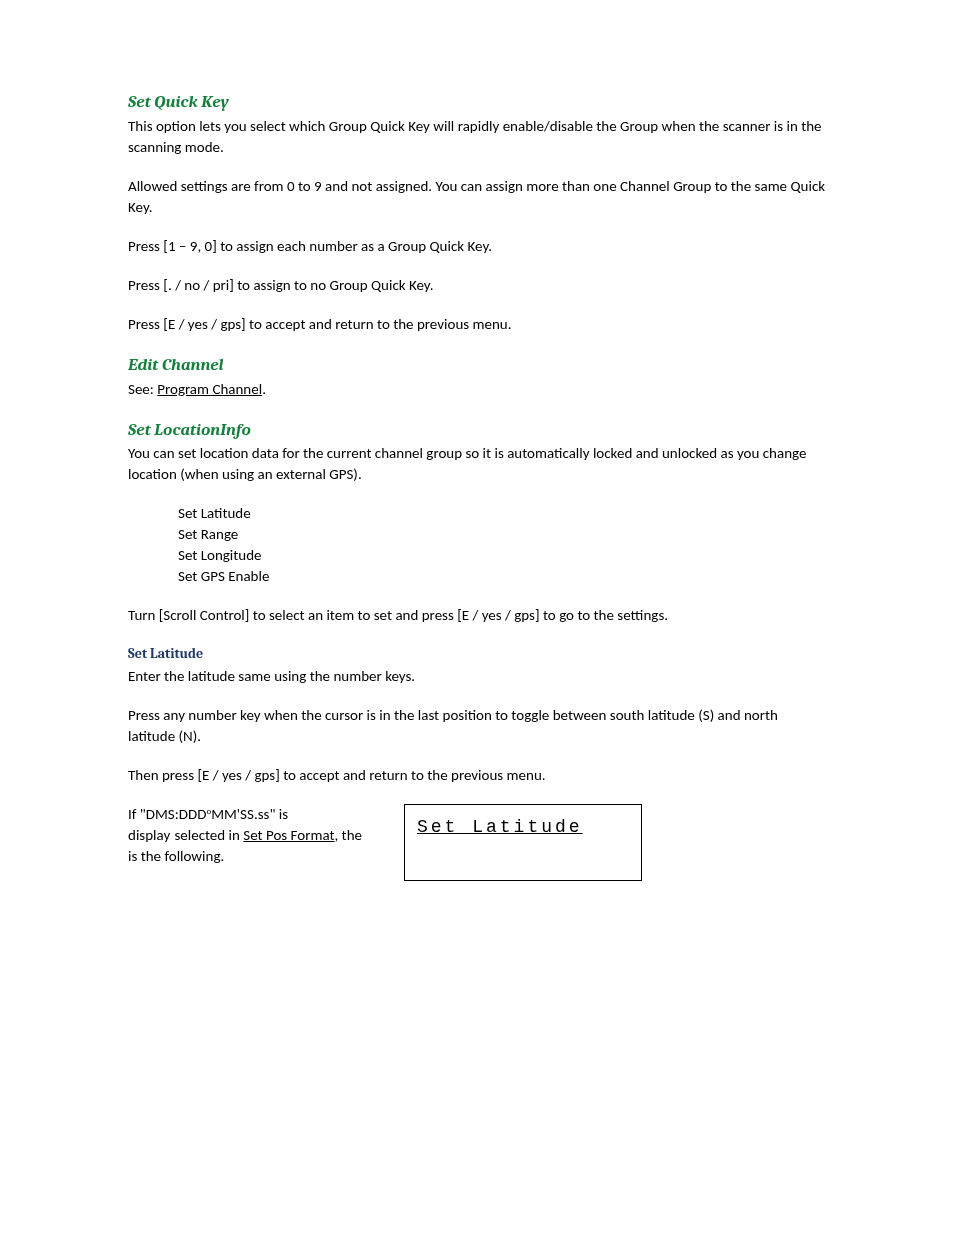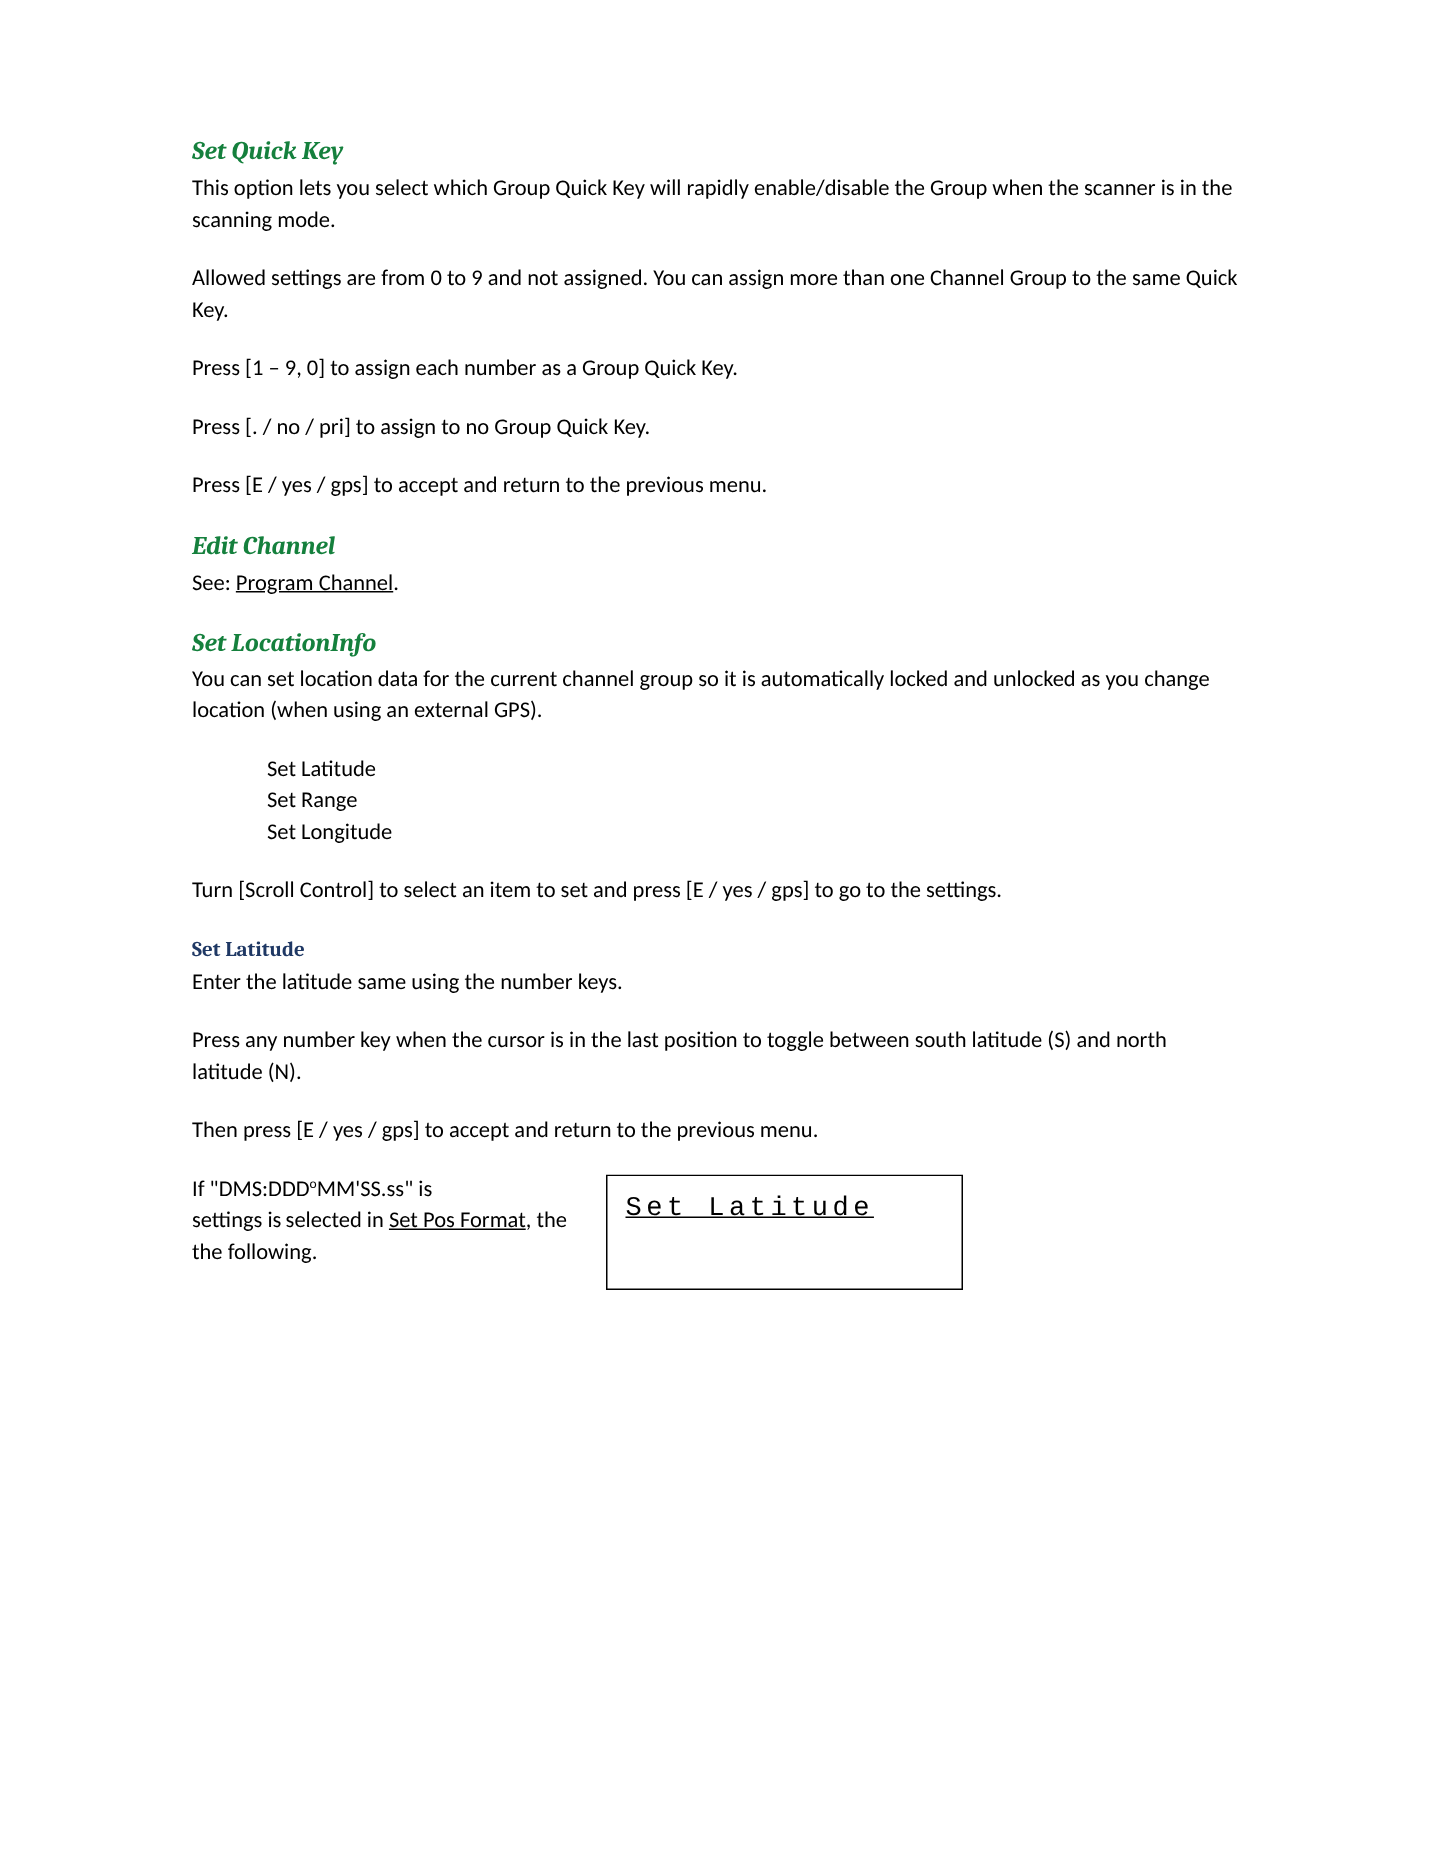--- a/index.html
+++ b/index.html
@@ -94,34 +94,35 @@
   <span>See: </span><span class="link">Program Channel</span><span>.</span>
 </p>
 
 <h3 class="section-heading">Set LocationInfo</h3>
 <p>You can set location data for the current channel group so it is automatically locked and unlocked as you change location (when using an external GPS).</p>
 
 <div class="indent-list">
   <div class="indent-item">Set Latitude</div>
   <div class="indent-item">Set Range</div>
   <div class="indent-item">Set Longitude</div>
+  <div class="indent-item">Set GPS Enable</div>
 </div>
 
 <p>Turn [Scroll Control] to select an item to set and press [E / yes / gps] to go to the settings.</p>
 
 <h4 class="subsection-heading">Set Latitude</h4>
 <p>Enter the latitude same using the number keys.</p>
 <p>Press any number key when the cursor is in the last position to toggle between south latitude (S) and north latitude (N).</p>
 <p>Then press [E / yes / gps] to accept and return to the previous menu.</p>
 
 <div class="wrap-row">
   <div class="lcd-box">
     <div class="lcd-title">Set Latitude</div>
   </div>
   <div class="wrap-left">
     <span>If "DMS:DDD</span><span class="degree-small">o</span><span>MM'SS.ss" is</span>
-    <span style="float:right; margin-right:6px;">
+    <span style="float:right; margin-right:22px;">
       <span>selected in </span><span class="link">Set Pos Format</span><span>, the</span>
     </span>
     <br>
-    <span>settings is the following.</span>
+    <span>display is the following.</span>
   </div>
 </div>
 
 </body></html>

